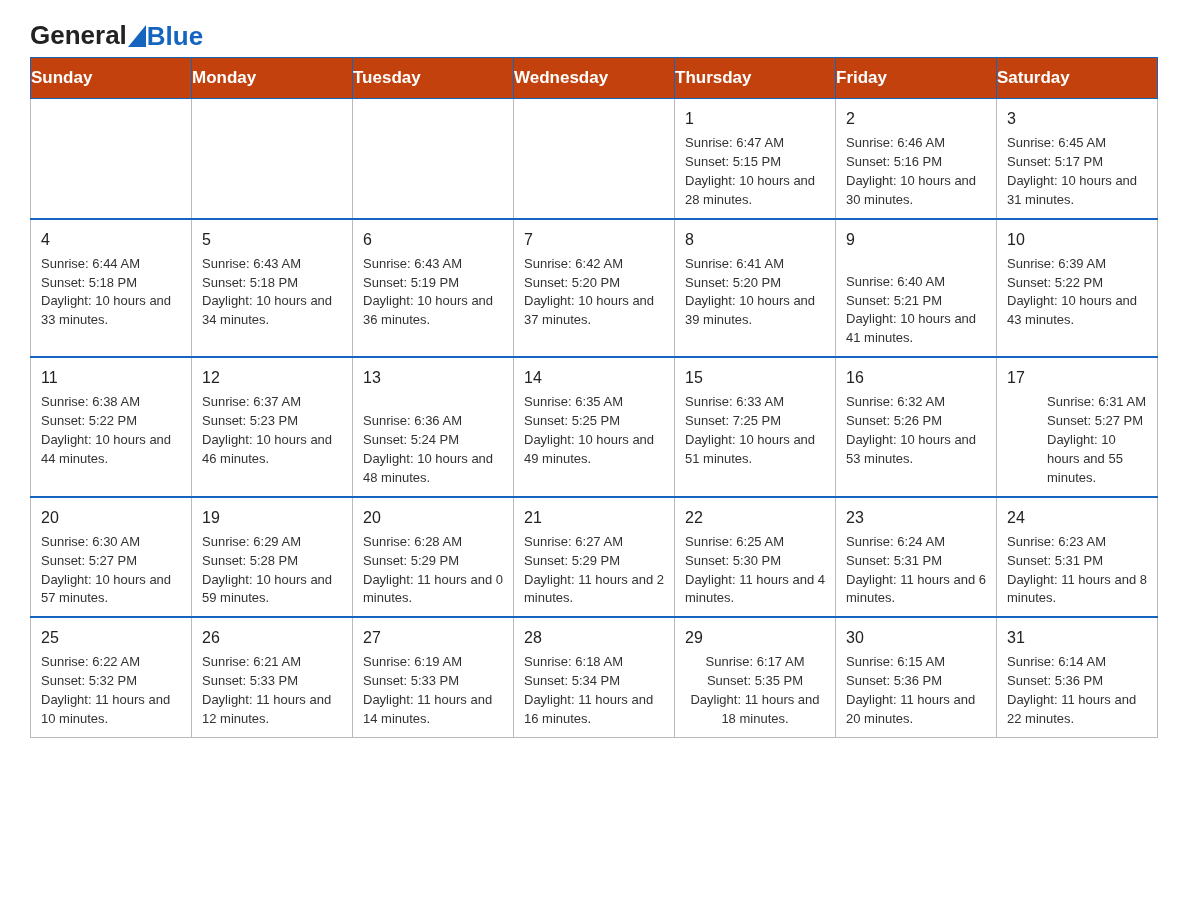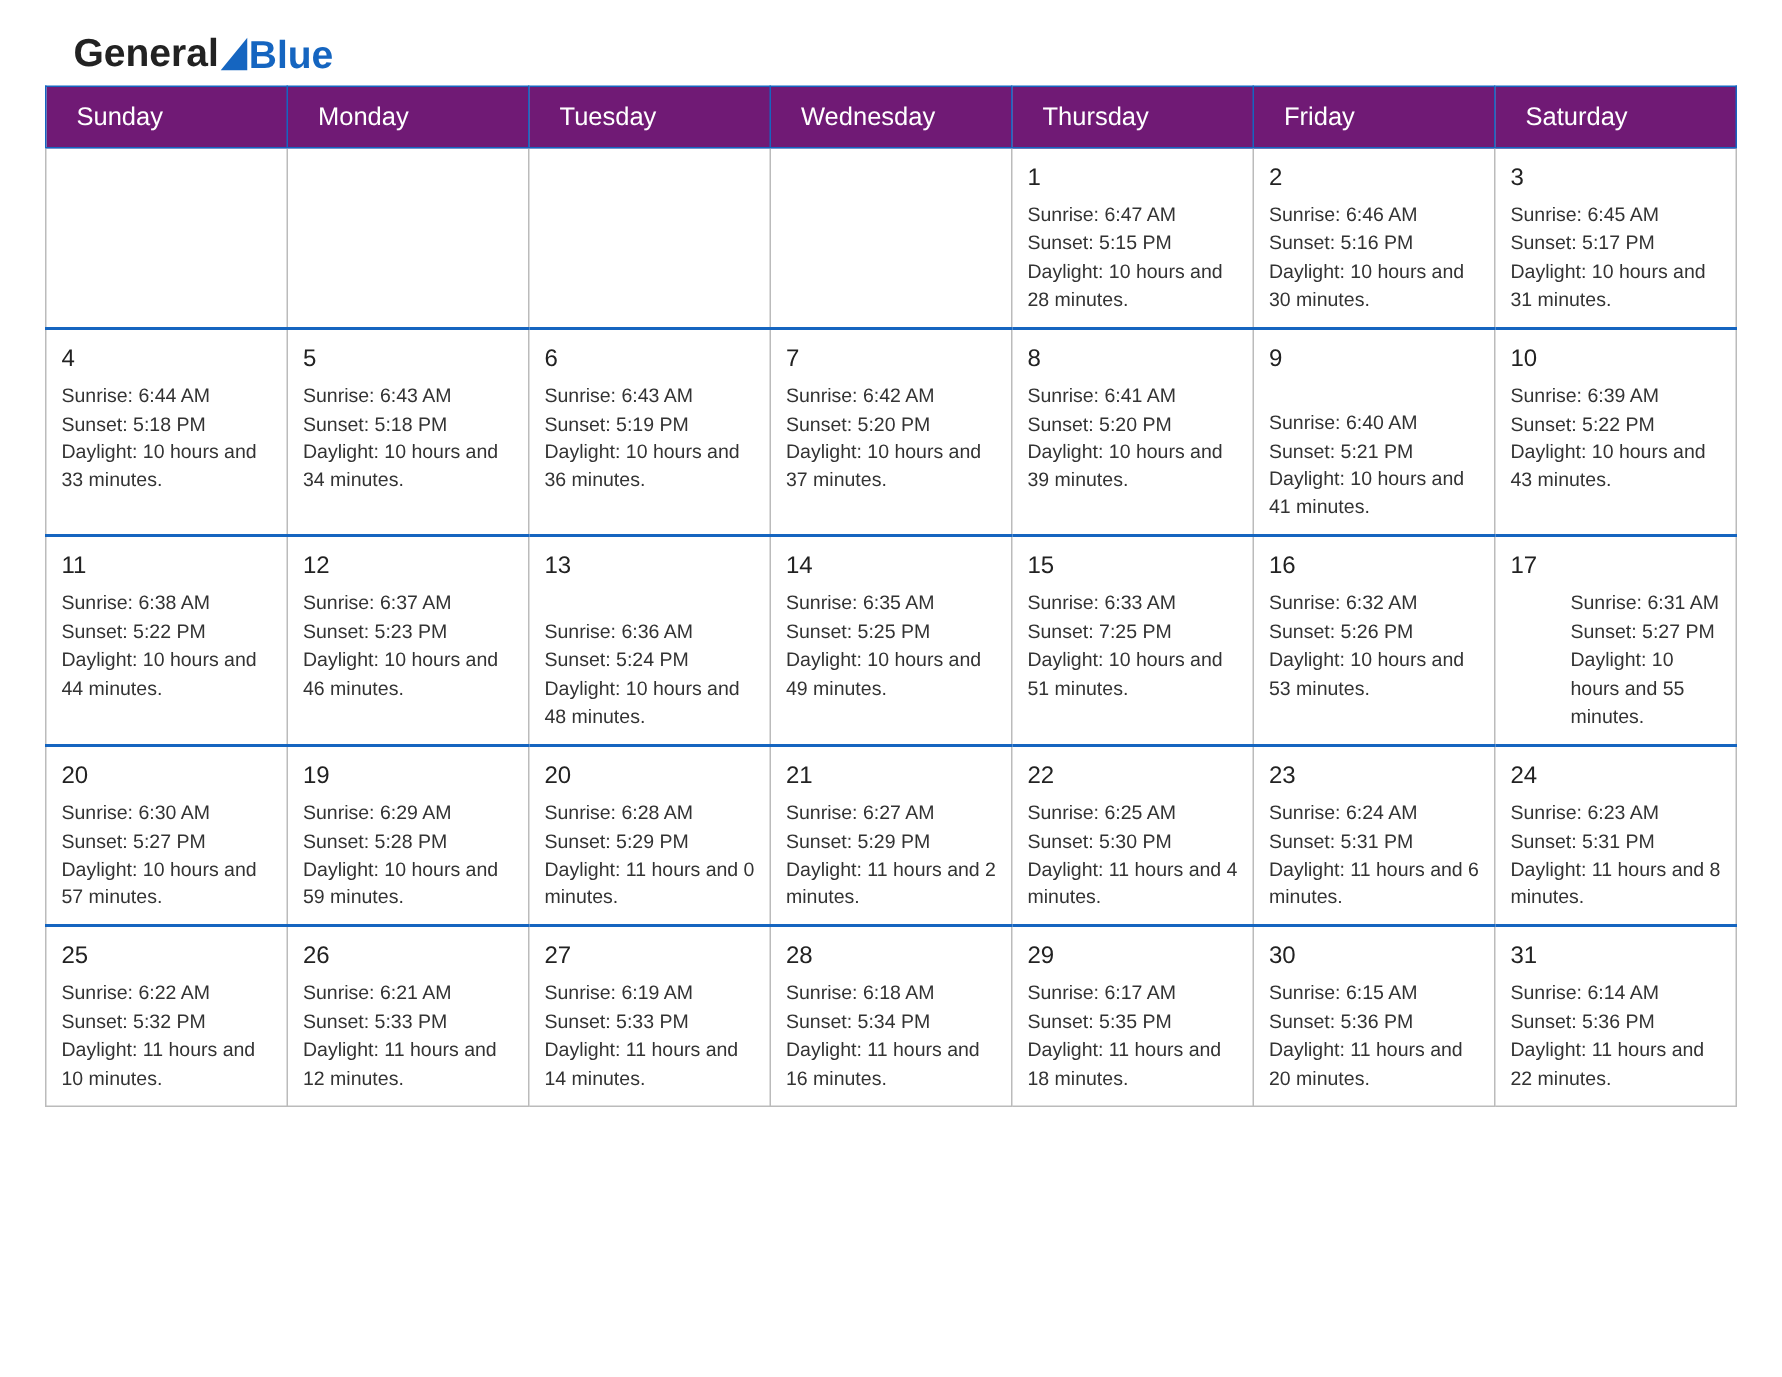--- a/index.html
+++ b/index.html
@@ -14,46 +14,45 @@
     .header-row {
       display: flex;
       align-items: flex-start;
       justify-content: space-between;
       margin-bottom: 6px;
     }
     .logo-area {
       display: flex;
       flex-direction: column;
       align-items: flex-start;
-      margin-left: 19px;
     }
     .month-title {
       font-size: 52px;
       font-weight: 300;
       color: #222;
       text-align: right;
       line-height: 1.1;
     }
     .subtitle {
       font-size: 22px;
       color: #333;
       text-align: right;
       margin-bottom: 12px;
     }
     .calendar-table {
       width: 100%;
       border-collapse: collapse;
     }
     .calendar-table th {
-      background-color: #701a75;
+      background-color: #c2410c;
       color: #fff;
       text-align: left;
-      padding: 10px 20px;
+      padding: 10px 0;
       font-size: 17px;
-      font-weight: normal;
+      font-weight: bold;
       border: 1px solid #1565c0;
     }
     .calendar-table td {
       border: 1px solid #bbb;
       vertical-align: top;
       padding: 8px 10px;
       width: 14.28%;
       min-height: 90px;
       font-size: 13px;
       color: #222;
@@ -300,21 +299,21 @@
 Daylight: 11 hours and 14 minutes.</div>
         </td>
         <td>
           <span class="day-number">28</span>
           <div class="day-info" style="white-space: pre-line;">Sunrise: 6:18 AM
 Sunset: 5:34 PM
 Daylight: 11 hours and 16 minutes.</div>
         </td>
         <td>
           <span class="day-number">29</span>
-          <div class="day-info" style="white-space: pre-line;">Sunrise: 6:17 AM
+          <div class="day-info" style="white-space: pre-line; text-align: center;">Sunrise: 6:17 AM
 Sunset: 5:35 PM
 Daylight: 11 hours and 18 minutes.</div>
         </td>
         <td>
           <span class="day-number">30</span>
           <div class="day-info" style="white-space: pre-line;">Sunrise: 6:15 AM
 Sunset: 5:36 PM
 Daylight: 11 hours and 20 minutes.</div>
         </td>
         <td>

